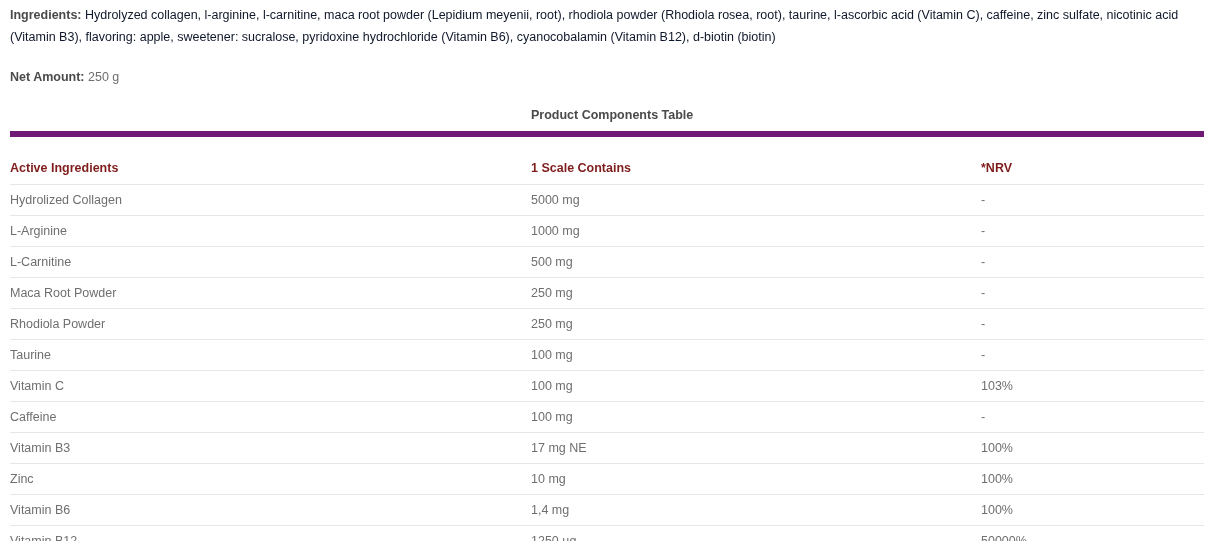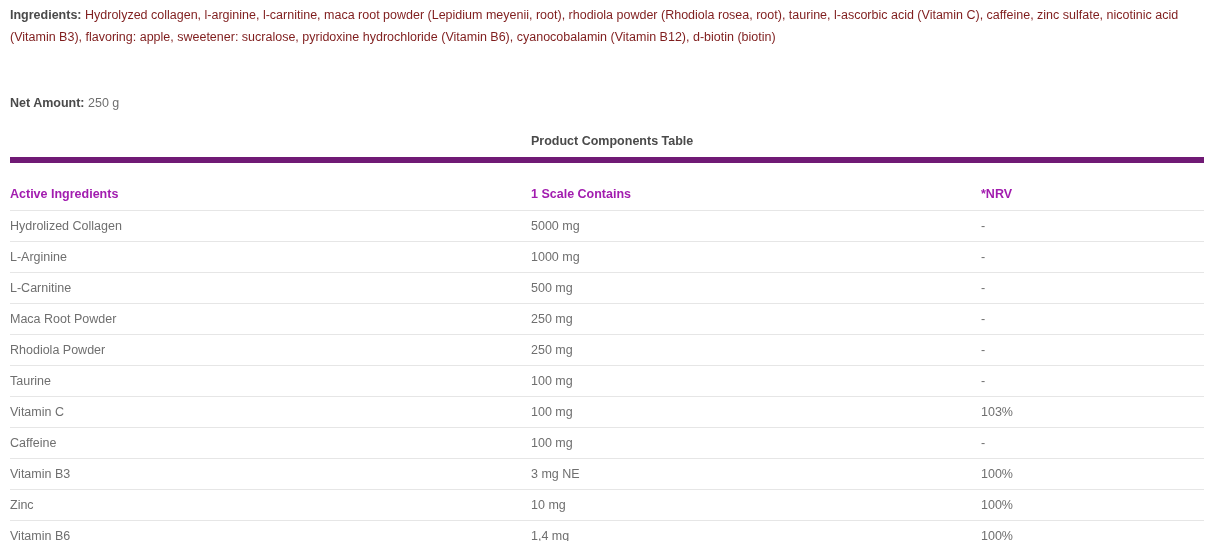--- a/index.html
+++ b/index.html
@@ -26,25 +26,25 @@
     padding-top: 5px;
     line-height: 1.75;
     font-size: 12.5px;
     color: #6f6f6f;
   }
   .ingredients-label {
     font-weight: bold;
     color: #4a4a4a;
   }
   .ingredients-text {
-    color: #7f1d1d;
+    color: #0f172a;
     text-align: center;
   }
   .net-amount-block {
-    margin-top: 44px;
+    margin-top: 18px;
     font-size: 12.5px;
     line-height: 1.6;
   }
   .net-label {
     font-weight: bold;
     color: #4a4a4a;
   }
   .net-value {
     color: #6f6f6f;
   }
@@ -70,21 +70,21 @@
     border-top: none;
     border-bottom: 6px solid #701a75;
     padding-bottom: 9px;
     font-weight: bold;
     color: #4a4a4a;
   }
   table.components tr.header-row th {
     border-top: none;
     border-bottom: 1px solid #e6e6e6;
     font-weight: bold;
-    color: #a21caf;
+    color: #7f1d1d;
     padding-top: 24px;
     padding-bottom: 9px;
   }
   table.components tbody tr td {
     border-top: none;
     border-bottom: 1px solid #e6e6e6;
     padding-top: 8px;
     padding-bottom: 8px;
     margin-left: 35px;
   }
@@ -158,21 +158,21 @@
           <td>100 mg</td>
           <td>103%</td>
         </tr>
         <tr>
           <td>Caffeine</td>
           <td>100 mg</td>
           <td>-</td>
         </tr>
         <tr>
           <td>Vitamin B3</td>
-          <td>3 mg NE</td>
+          <td>17 mg NE</td>
           <td>100%</td>
         </tr>
         <tr>
           <td>Zinc</td>
           <td>10 mg</td>
           <td>100%</td>
         </tr>
         <tr>
           <td>Vitamin B6</td>
           <td>1,4 mg</td>

